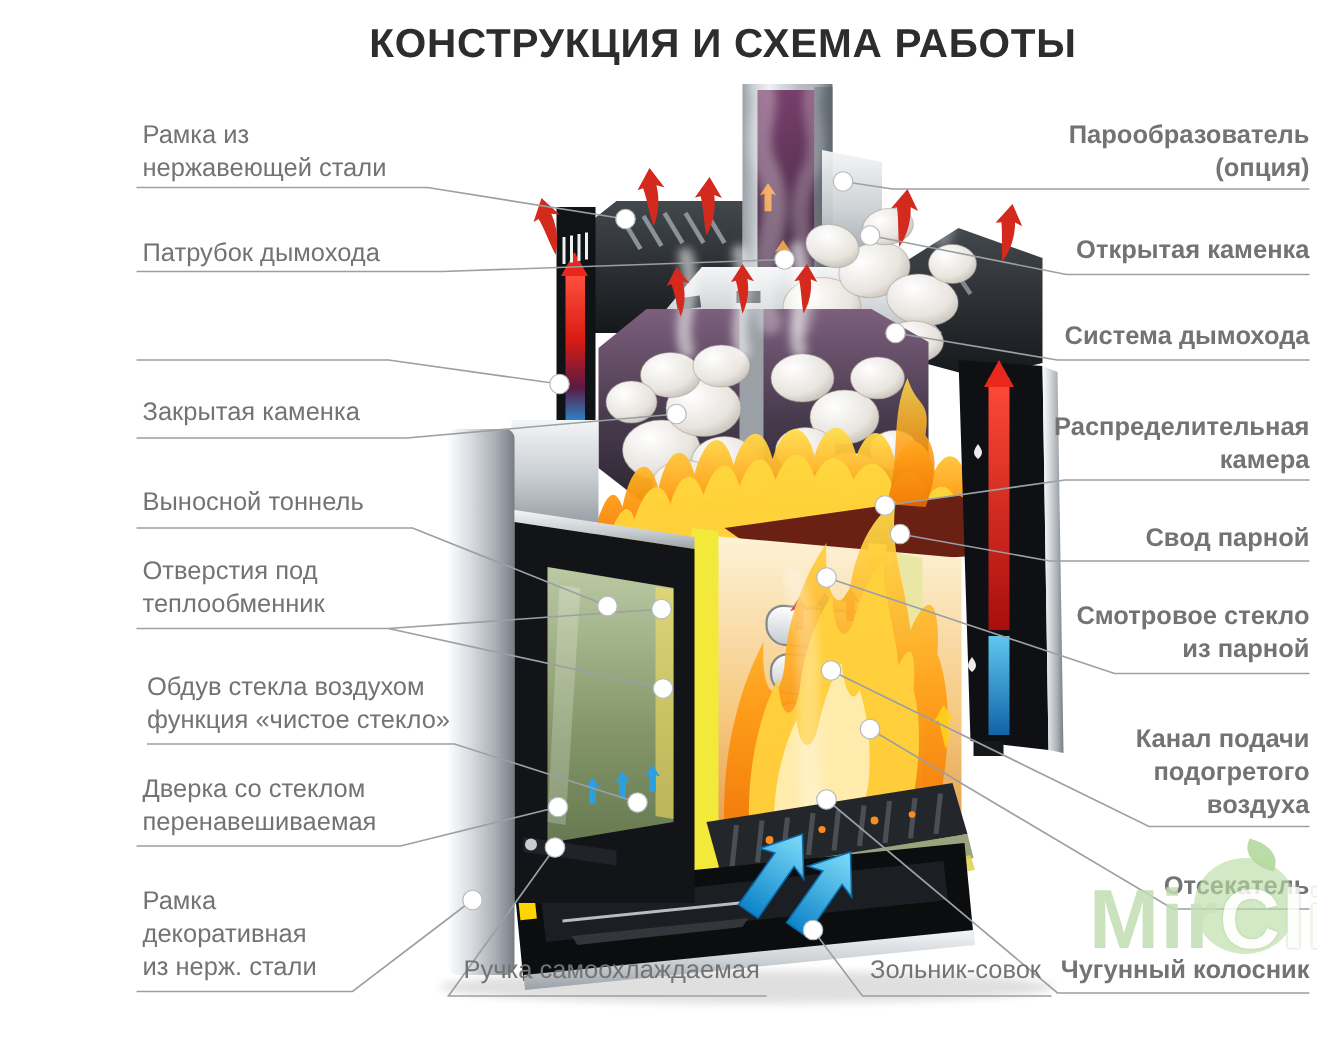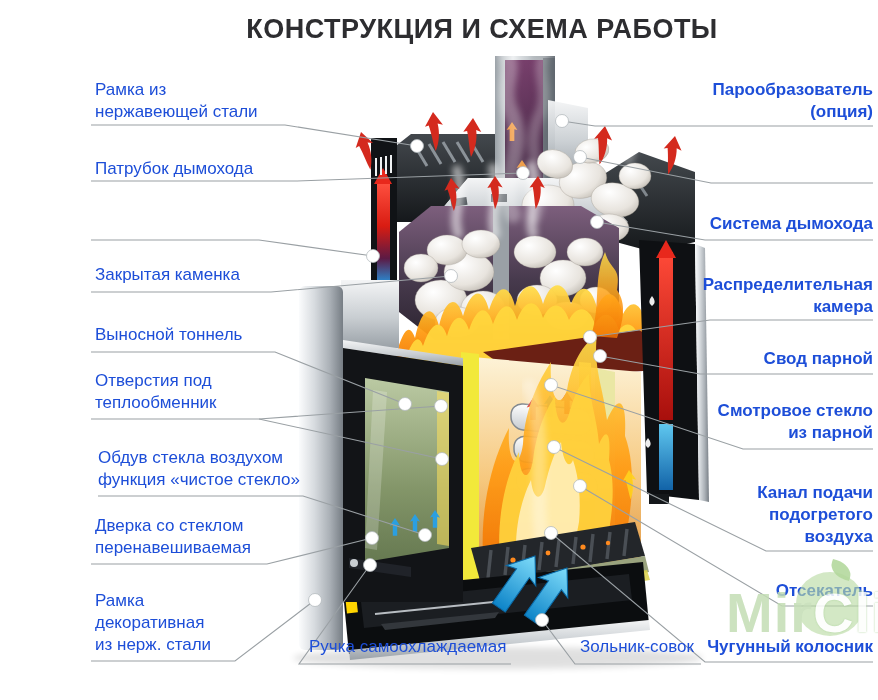--- a/index.html
+++ b/index.html
@@ -1,20 +1,20 @@
 <!DOCTYPE html>
 <html><head>
 <meta charset="utf-8">
 <style>
   html,body{margin:0;padding:0;background:#fff;}
   #canvas{position:relative;width:878px;height:700px;background:#fff;overflow:hidden;
           font-family:"Liberation Sans",sans-serif;margin-left:43px;}
   #title{position:absolute;left:0;top:14px;width:878px;margin:0;text-align:center;
          font-size:27px;font-weight:800;letter-spacing:.5px;color:#2d2d30;}
-  .callout{position:absolute;font-size:17px;line-height:22px;color:#1d4ed8;
+  .callout{position:absolute;font-size:17px;line-height:22px;color:#737373;
            white-space:pre-line;}
   .callout.right{text-align:right;font-weight:bold;}
   #art,#leads{position:absolute;left:0;top:0;width:878px;height:700px;}
   #leads{pointer-events:none;}
   
   #wm{position:absolute;left:683px;top:570px;width:170px;height:75px;opacity:.85;}
   #wm .apple{position:absolute;left:70px;top:2px;width:68px;height:64px;background:#b9dba4;
              border-radius:50%;opacity:.75;}
   #wm .leafshape{position:absolute;left:104px;top:-8px;width:22px;height:16px;background:#a6d18c;
              border-radius:0 80% 0 80%;transform:rotate(18deg);opacity:.9;}
@@ -371,20 +371,21 @@
   <div class="callout" style="left:55px;top:447px">Обдув стекла воздухом
 функция «чистое стекло»</div>
   <div class="callout" style="left:52px;top:590px">Рамка
 декоративная
 из нерж. стали</div>
   <div class="callout" style="left:52px;top:515px">Дверка со стеклом
 перенавешиваемая</div>
 
   <div class="callout right" style="right:48px;top:79px;text-align:right">Парообразователь
 (опция)</div>
+  <div class="callout right" style="right:48px;top:156px">Открытая каменка</div>
   <div class="callout right" style="right:48px;top:213px">Система дымохода</div>
   <div class="callout right" style="right:48px;top:274px">Распределительная
 камера</div>
   <div class="callout right" style="right:48px;top:348px">Свод парной</div>
   <div class="callout right" style="right:48px;top:400px">Смотровое стекло
 из парной</div>
   <div class="callout right" style="right:48px;top:482px">Канал подачи
 подогретого
 воздуха</div>
   <div class="callout right" style="right:48px;top:580px">Отсекатель</div>

